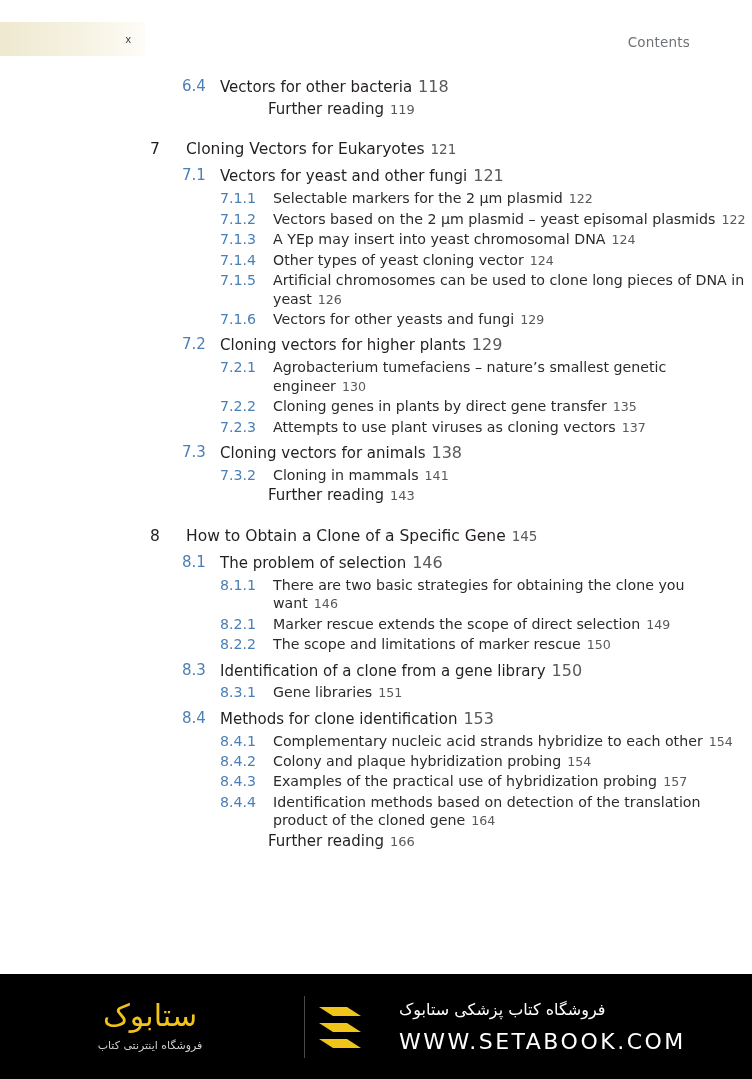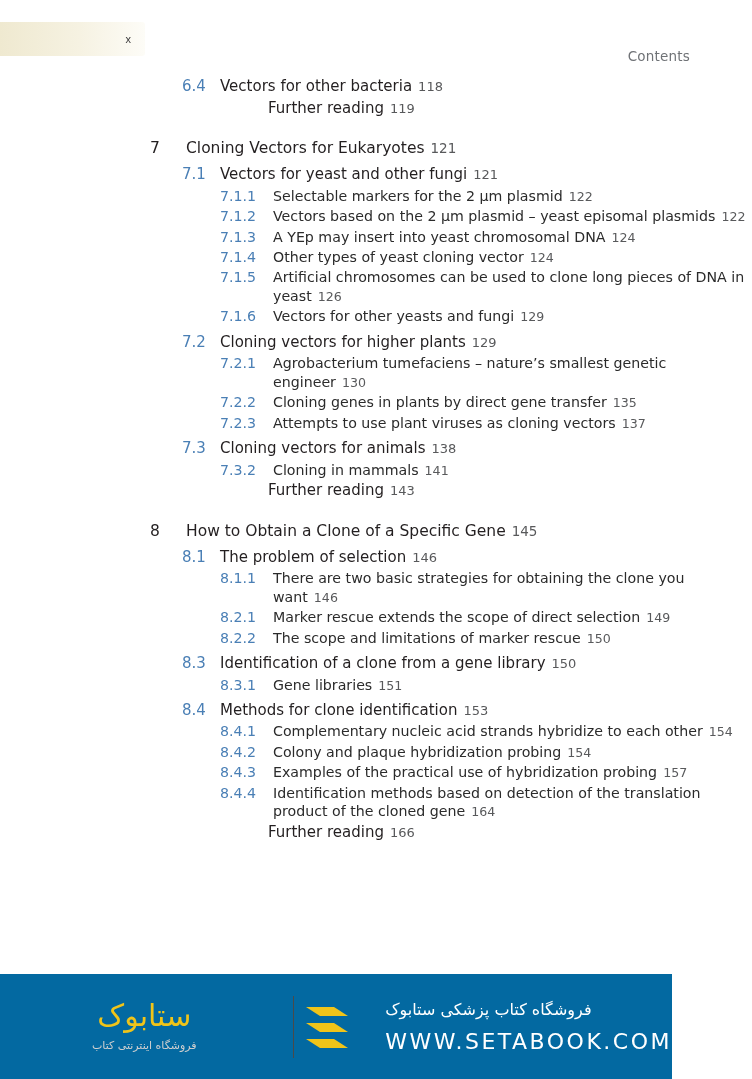--- a/index.html
+++ b/index.html
@@ -37,21 +37,21 @@
     top: 50%;
     transform: translateY(-50%);
     font-size: 11px;
     color: #3b3b3b;
     line-height: 1;
     font-family: "Liberation Sans", sans-serif;
   }
   .running-head {
     position: absolute;
     right: 62px;
-    top: 48px;
+    top: 34px;
     font-size: 13.5px;
     color: #6f7276;
     letter-spacing: 0.2px;
     font-family: "DejaVu Sans", sans-serif;
   }
 
   
   .toc {
     position: absolute;
     left: 0;
@@ -93,21 +93,21 @@
   }
   .lvl1 .num { width: 36px; margin-left: 150px; }
   .lvl1 .pg { font-size: 13.5px; }
 
   
   .lvl2 {
     margin-top: 7px;
     font-size: 15px;
   }
   .lvl2 .num { width: 38px; margin-left: 182px; }
-  .lvl2 .pg { font-size: 13px; }
+  .lvl2 .pg { font-size: 16px; }
 
   
   .lvl3 {
     margin-top: 2px;
     font-size: 14.2px;
   }
   .lvl3 .num { width: 53px; margin-left: 220px; }
   .lvl3 .pg { font-size: 12.6px; }
   .lvl3 .txt { color: #2b2b2b; }
 
@@ -119,23 +119,23 @@
   }
   .further .num { width: 0; margin-left: 220px; }
   .further .pg { font-size: 13px; }
   .it { }
 
   
   .footer {
     position: absolute;
     left: 0;
     bottom: 0;
-    width: 672px;
+    width: 752px;
     height: 105px;
-    background: #0369a1;
+    background: #000000;
     color: #ffffff;
     display: flex;
     align-items: center;
   }
   .footer-left {
     width: 300px;
     display: flex;
     align-items: center;
     justify-content: center;
     flex-direction: column;

